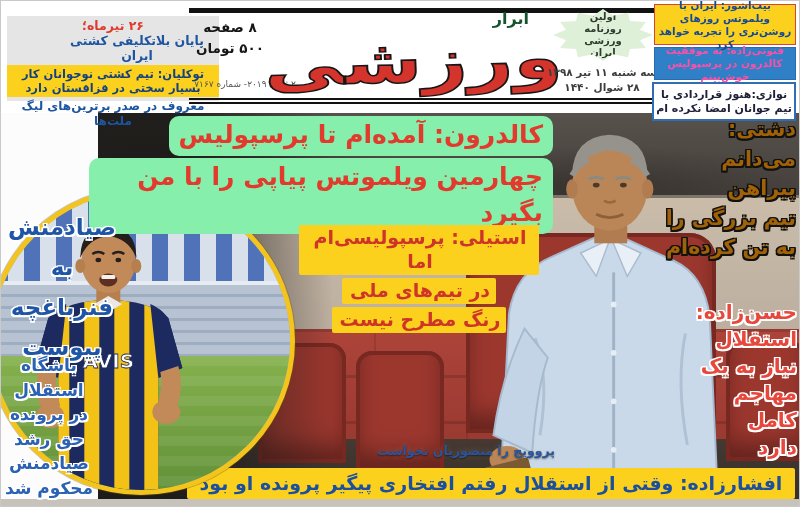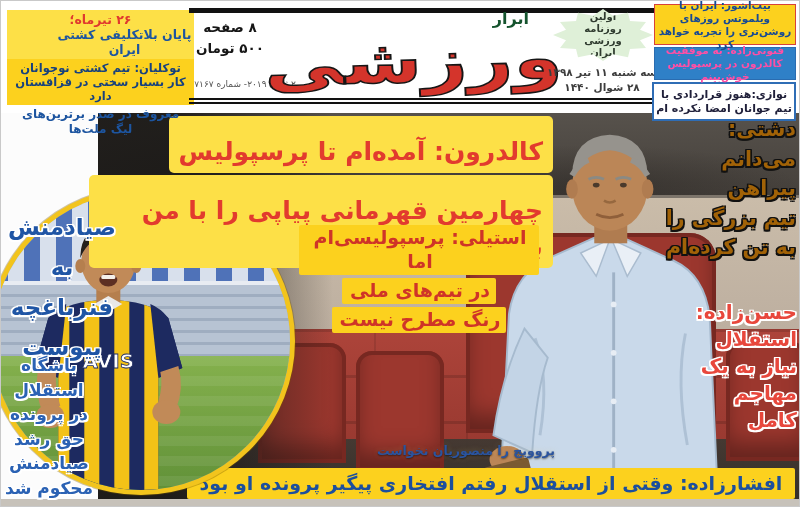--- a/index.html
+++ b/index.html
@@ -6,21 +6,21 @@
   .page{position:relative;width:800px;height:507px;background:#ffffff;overflow:hidden;
         font-family:"DejaVu Sans","Liberation Sans",sans-serif;direction:rtl;
         border:1px solid #c9c9c9;box-sizing:border-box;}
   .abs{position:absolute;box-sizing:border-box;}
   
   .ol-w{text-shadow:-1.5px -1.5px 0 #fff,1.5px -1.5px 0 #fff,-1.5px 1.5px 0 #fff,1.5px 1.5px 0 #fff,0 -1.5px 0 #fff,0 1.5px 0 #fff,-1.5px 0 0 #fff,1.5px 0 0 #fff;}
   .ol-b{text-shadow:-1.5px -1.5px 0 #111,1.5px -1.5px 0 #111,-1.5px 1.5px 0 #111,1.5px 1.5px 0 #111,0 -1.5px 0 #111,0 1.5px 0 #111,-1.5px 0 0 #111,1.5px 0 0 #111;}
 
   
   .header{left:0;top:0;width:800px;height:112px;background:#fff;z-index:10;}
-  .tl-box{left:6px;top:9px;width:187px;height:85px;background:#fde047;text-align:center;padding-top:2px;}
+  .tl-box{left:6px;top:15px;width:212px;height:85px;background:#e5e5e5;text-align:center;padding-top:2px;}
   .tl-date{color:#e0392e;font-size:12.5px;font-weight:bold;line-height:15px;}
   .tl-title{color:#1d55a0;font-size:12.5px;font-weight:bold;line-height:15px;padding-left:48px;}
   .tl-yellow{background:#fcd11e;color:#17417e;font-size:11.5px;font-weight:bold;line-height:14px;padding:2px 4px;margin-top:2px;text-align:center;}
   .tl-note{color:#1d55a0;font-size:12px;font-weight:bold;line-height:15px;margin-top:2px;padding:0 10px;}
   .rule{background:#121212;}
   .pages-price{left:186px;top:16px;width:86px;text-align:center;font-size:13.5px;font-weight:bold;color:#161616;line-height:21px;}
   .issue{left:184px;top:78px;width:120px;font-size:9px;color:#555;text-align:center;}
   .logo-wrap{left:268px;top:6px;width:288px;height:98px;}
   .logo-small{position:absolute;right:28px;top:2px;font-size:16px;font-weight:bold;color:#14532d;letter-spacing:1px;text-align:right;}
   .logo-main{position:absolute;left:0;right:0;top:14px;text-align:center;font-size:60px;font-weight:bold;color:#d4342b;
@@ -65,21 +65,21 @@
                  linear-gradient(180deg,#85b14d,#619138);}
   .player-svg{position:absolute;left:5%;bottom:-2%;width:68%;height:94%;}
 
   
   .banner{left:186px;top:467px;width:608px;height:31px;background:#fcd11e;color:#1c4f9d;
           font-size:19px;font-weight:bold;text-align:center;line-height:31px;z-index:5;border-radius:2px;}
   .grey-strip{left:0;top:498px;width:800px;height:9px;background:#c7c2ba;z-index:7;}
 
   
   .headline{left:88px;top:115px;width:464px;text-align:right;z-index:8;line-height:40px;}
-  .hl-line{display:inline-block;background:#fde047;border-radius:5px;padding:18px 10px 3px 10px;
+  .hl-line{display:inline-block;background:#86efac;border-radius:10px;padding:1px 10px 3px 10px;
            color:#e23b2e;font-size:25px;font-weight:bold;margin-bottom:2px;line-height:36px;}
   .dashti{left:645px;top:114px;width:150px;text-align:right;color:#a16207;font-size:20.5px;font-weight:bold;line-height:29.5px;z-index:8;}
   .estili{left:298px;top:223px;width:240px;text-align:center;z-index:8;line-height:28px;}
   .estili span{display:inline-block;background:#fcd11e;color:#cf3428;font-size:19px;font-weight:bold;padding:0 6px 2px 8px;margin:1px 0;line-height:24px;border-radius:2px;}
   .hassanzadeh{left:694px;top:298px;width:102px;text-align:right;color:#e8473c;font-size:20px;font-weight:bold;line-height:27px;z-index:8;}
   .sayad-join{left:0;top:206px;width:122px;text-align:center;color:#1f55a5;font-size:23px;font-weight:bold;line-height:40px;z-index:8;}
   .esteghlal-case{left:2px;top:352px;width:92px;text-align:center;color:#2b62b4;font-size:17px;font-weight:bold;line-height:24.5px;z-index:8;}
   .perovic{left:330px;top:442px;width:270px;text-align:center;color:#2a549f;font-size:12.5px;font-weight:bold;z-index:8;
            text-shadow:0 1px 2px rgba(0,0,0,.55), 0 0 6px rgba(255,225,120,.25);}
 </style>
@@ -223,41 +223,42 @@
       <path d="M84,38 Q90,34 96,38 M104,38 Q110,34 116,38" stroke="#241f1c" stroke-width="2.5" fill="none"></path>
       <ellipse cx="90" cy="44" rx="2.8" ry="2.2" fill="#241f1c"></ellipse>
       <ellipse cx="110" cy="44" rx="2.8" ry="2.2" fill="#241f1c"></ellipse>
       <ellipse cx="100" cy="64" rx="9" ry="6.5" fill="#5d2f23"></ellipse>
       <rect x="93" y="59" width="14" height="4" rx="1.5" fill="#f4f0ea"></rect>
     </svg>
   </div>
 
   <div class="abs headline">
     <div><span class="hl-line">کالدرون: آمده‌ام تا پرسپولیس</span></div>
-    <div><span class="hl-line">چهارمین قهرمانی پیاپی را با من بگیرد</span></div>
+    <div><span class="hl-line">چهارمین ویلموتس پیاپی را با من بگیرد</span></div>
   </div>
 
   <div class="abs dashti ol-b">
     <div>دشتی:</div>
     <div>می‌دانم پیراهن</div>
     <div>تیم بزرگی را</div>
     <div>به تن کرده‌ام</div>
   </div>
 
   <div class="abs estili">
     <div><span>استیلی: پرسپولیسی‌ام اما</span></div>
     <div><span>در تیم‌های ملی</span></div>
     <div><span>رنگ مطرح نیست</span></div>
   </div>
 
   <div class="abs hassanzadeh ol-w">
     <div>حسن‌زاده:</div>
     <div>استقلال</div>
     <div>نیاز به یک</div>
     <div>مهاجم کامل</div>
+    <div>دارد</div>
   </div>
 
   <div class="abs sayad-join ol-w">
     <div>صیادمنش</div>
     <div>به فنرباغچه</div>
     <div>پیوست</div>
   </div>
 
   <div class="abs esteghlal-case ol-w">
     <div>باشگاه</div>

